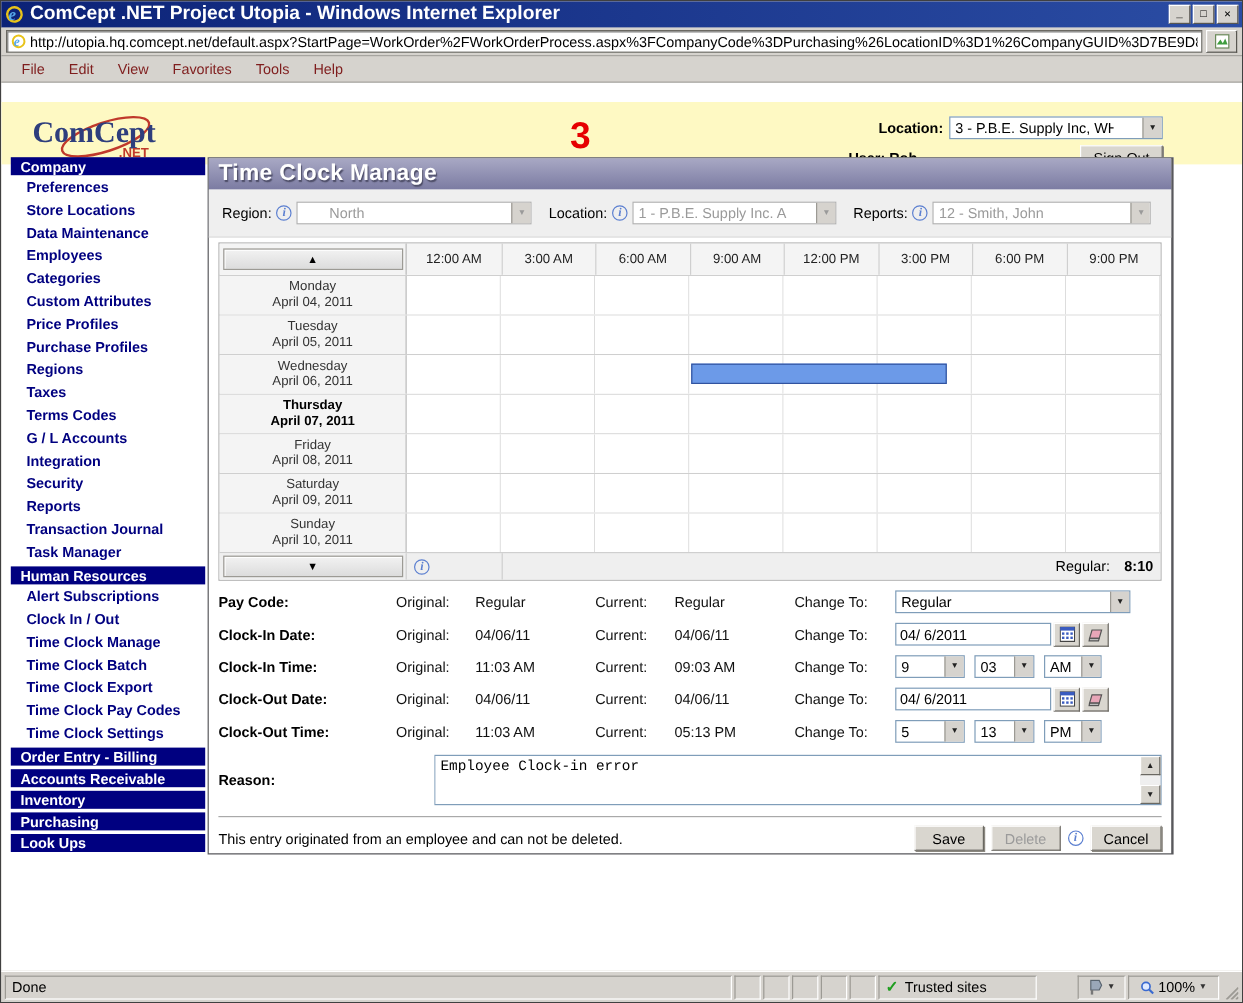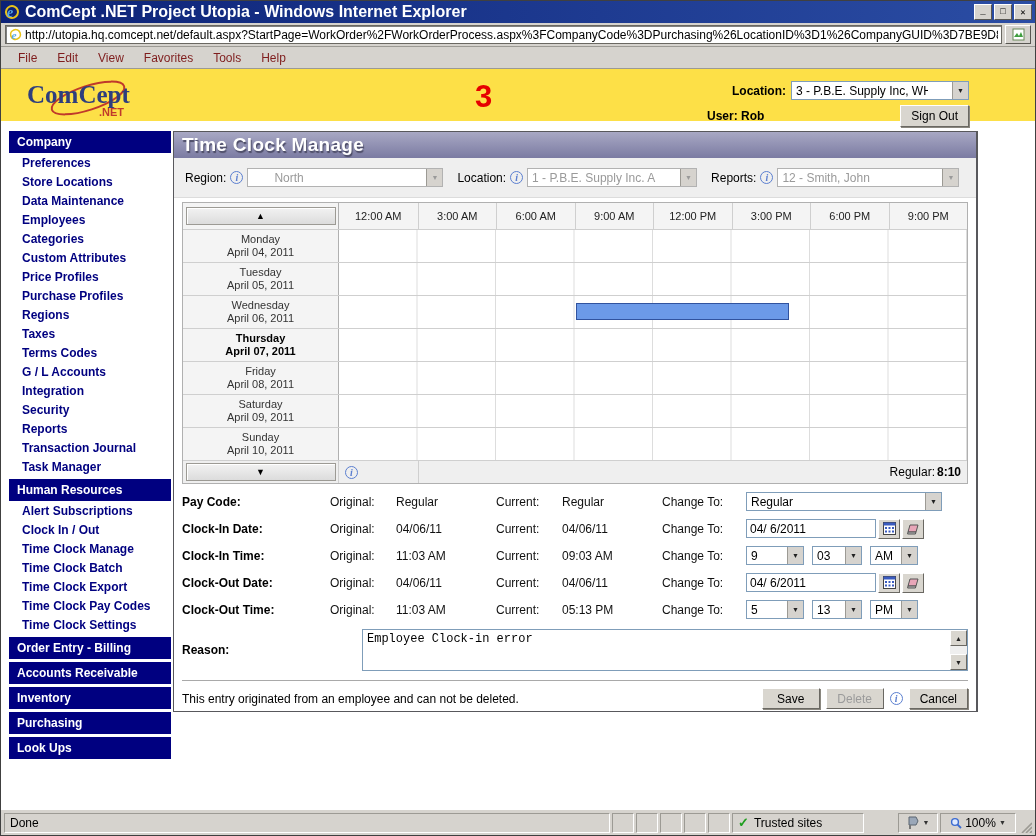--- a/index.html
+++ b/index.html
@@ -27,21 +27,21 @@
   .addr-go { width:26px; height:19px; background:#d6d3ce; border:1px solid;
     border-color:#ffffff #585651 #585651 #ffffff; display:flex; align-items:center; justify-content:center; }
 
   .menubar { position:absolute; top:46px; left:0; right:0; height:22px; background:#d6d3ce;
     border-bottom:1px solid #9c9a94; display:flex; align-items:center; padding-left:8px; gap:2px; }
   .menu-item { font-size:12px; color:#7f1d1d; padding:2px 9px; }
 
   
   .content { position:absolute; top:68px; left:0; right:0; bottom:26px; background:#fff; overflow:hidden; }
 
-  .page-header { position:absolute; top:0; left:0; right:0; height:52px; background:#fde047; }
+  .page-header { position:absolute; top:16px; left:0; right:0; height:52px; background:#fef9c3; }
   .logo { position:absolute; left:26px; top:6px; width:110px; height:46px; }
   .logo-text { position:absolute; left:0; top:6px; font-family:"Liberation Serif",serif; font-weight:bold;
     font-size:25px; color:#2e3e7d; letter-spacing:0; }
   .logo-net { position:absolute; left:72px; top:31px; font-size:11px; font-weight:bold; color:#c03a2b; }
   .logo-swoosh { position:absolute; left:18px; top:-2px; width:86px; height:50px; }
   .annotation { position:absolute; left:474px; top:10px; font-size:31px; font-weight:bold; color:#e60000; }
 
   .header-right { position:absolute; right:66px; top:12px; width:262px; display:flex; flex-direction:column; gap:5px; }
   .hr-row1 { display:flex; align-items:center; justify-content:flex-end; gap:5px; }
   .hr-row2 { display:flex; align-items:center; justify-content:space-between; }
@@ -50,21 +50,21 @@
   .sel-val { flex:1; padding:0 4px; white-space:nowrap; overflow:hidden; }
   .arrow-btn { width:16px; height:100%; background:#d6d3ce; border-left:1px solid #9c9a94;
     display:flex; align-items:center; justify-content:center; font-size:7px; color:#222; flex:0 0 16px; }
   .loc-select { width:178px;gap:24px; }
   .btn { background:#d9d6cf; border:1px solid; border-color:#ffffff #6a6862 #6a6862 #ffffff;
     box-shadow:1px 1px 0 #8a877f; font-size:12px; padding:2px 10px; height:21px; color:#000; }
   .signout { height:22px; }
 
   
   .sidebar { position:absolute; left:8px; top:62px; width:162px; }
-  .sb-header { height:22px; background:#000080; color:#fff; font-weight:bold; font-size:12px;
+  .sb-header { height:15px; background:#000080; color:#fff; font-weight:bold; font-size:12px;
     display:flex; align-items:center; padding-left:8px; margin-top:3px; }
   .sb-header:first-child { margin-top:0; }
   .sb-item { height:19px; display:flex; align-items:center; padding-left:13px;
     color:#000080; font-weight:bold; font-size:12px; white-space:nowrap; }
 
   
   .main-panel { position:absolute; left:172px; top:62px; width:805px; height:581px;
     background:#fff; border:1px solid #58585c; border-right-width:2px; }
   .panel-title { height:26px; background:linear-gradient(#a8a8c4,#7b7ba2);
     color:#fff; font-size:19px; font-weight:bold; display:flex; align-items:center; padding-left:8px;
@@ -100,21 +100,21 @@
   .day-row.selected .g-day { font-weight:bold; color:#000; }
   .day-name { line-height:13px; }
   .day-date { line-height:13px; }
   .time-bar { position:absolute; top:7px; height:17px; background:#6c9ae8; border:1px solid #31539f; }
   .g-foot { height:23px; background:#efefef; }
   .g-foot .g-daycell { width:156px; flex:0 0 156px; border-right:1px solid #cfcfcf;
     display:flex; align-items:center; justify-content:center; background:#efefef; }
   .g-foot .info-cell { width:80px; flex:0 0 80px; display:flex; align-items:center; padding-left:6px;
     border-right:1px solid #cfcfcf; }
   .g-foot .total-cell { flex:1; display:flex; align-items:center; justify-content:flex-end;
-    padding-right:6px; font-size:12px; gap:2px; }
+    padding-right:6px; font-size:12px; gap:12px; }
   .total-val { font-weight:bold; }
   .nav-btn { width:150px; height:18px; background:linear-gradient(#f2f2f2,#dcdcdc);
     border:1px solid #9c9a94; box-shadow:inset 1px 1px 0 #fff; font-size:9px; color:#000;
     display:flex; align-items:center; justify-content:center; }
 
   
   .form { padding:4px 8px 0 8px; font-size:12px; }
   .f-row { display:flex; align-items:center; height:27px; }
   .f-label { width:148px; flex:0 0 148px; font-weight:bold; }
   .f-col { width:66px; flex:0 0 66px; color:#111; }

